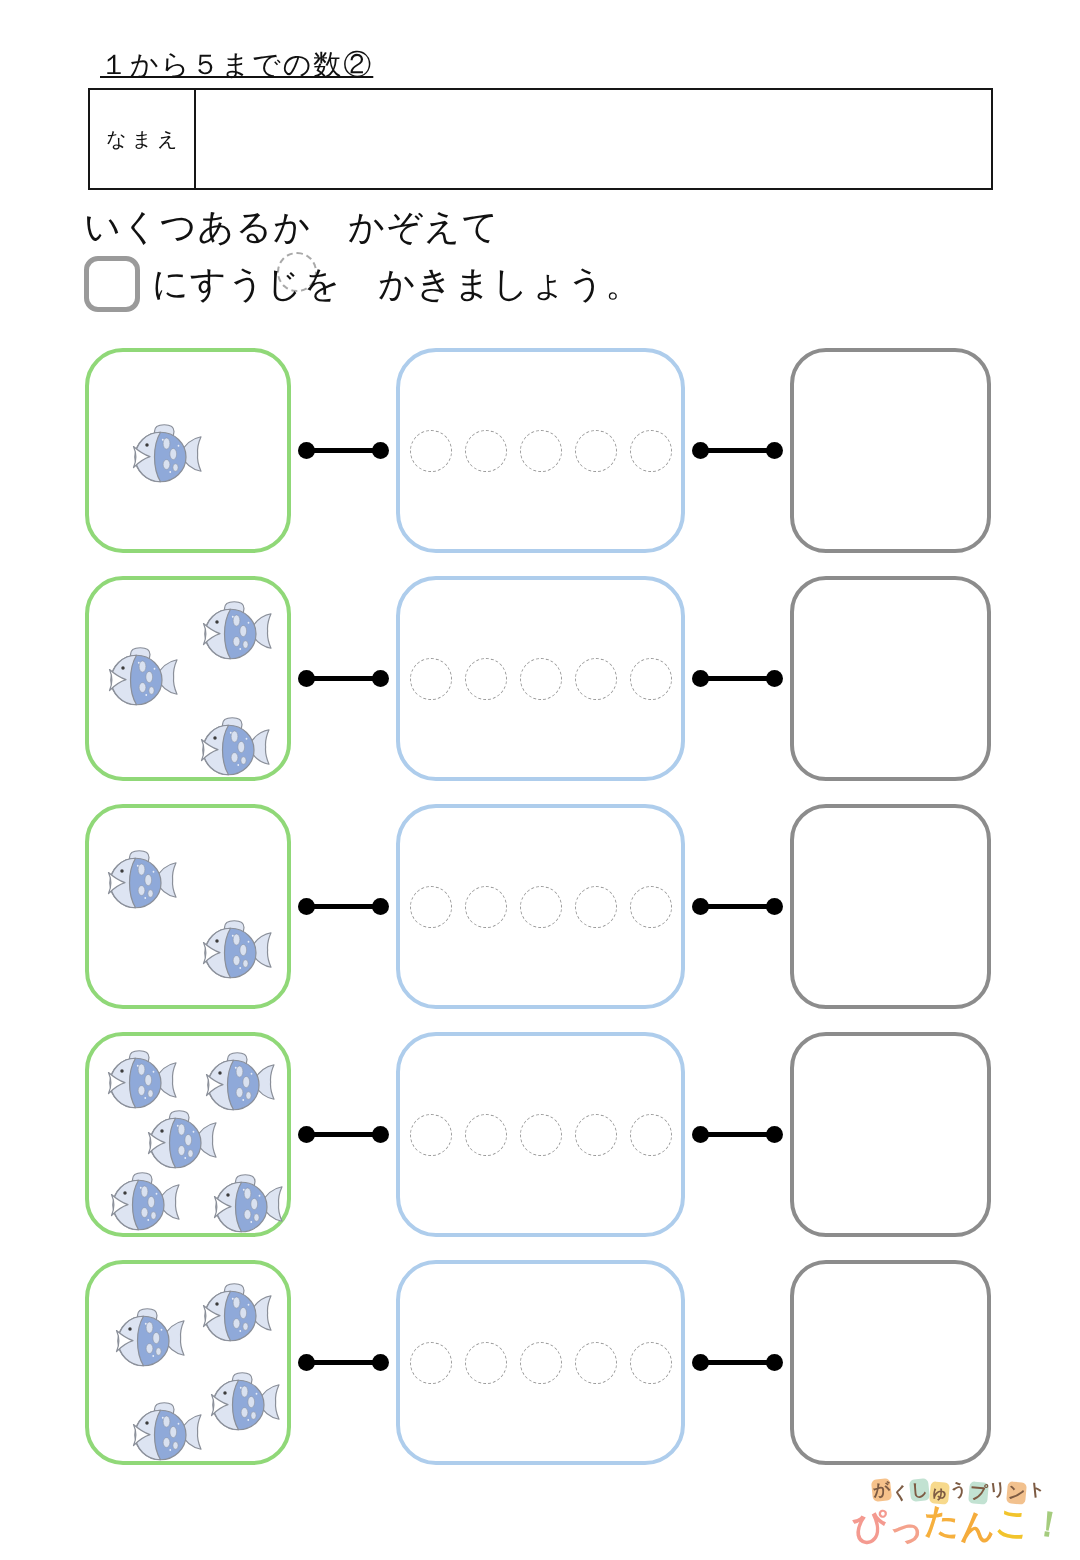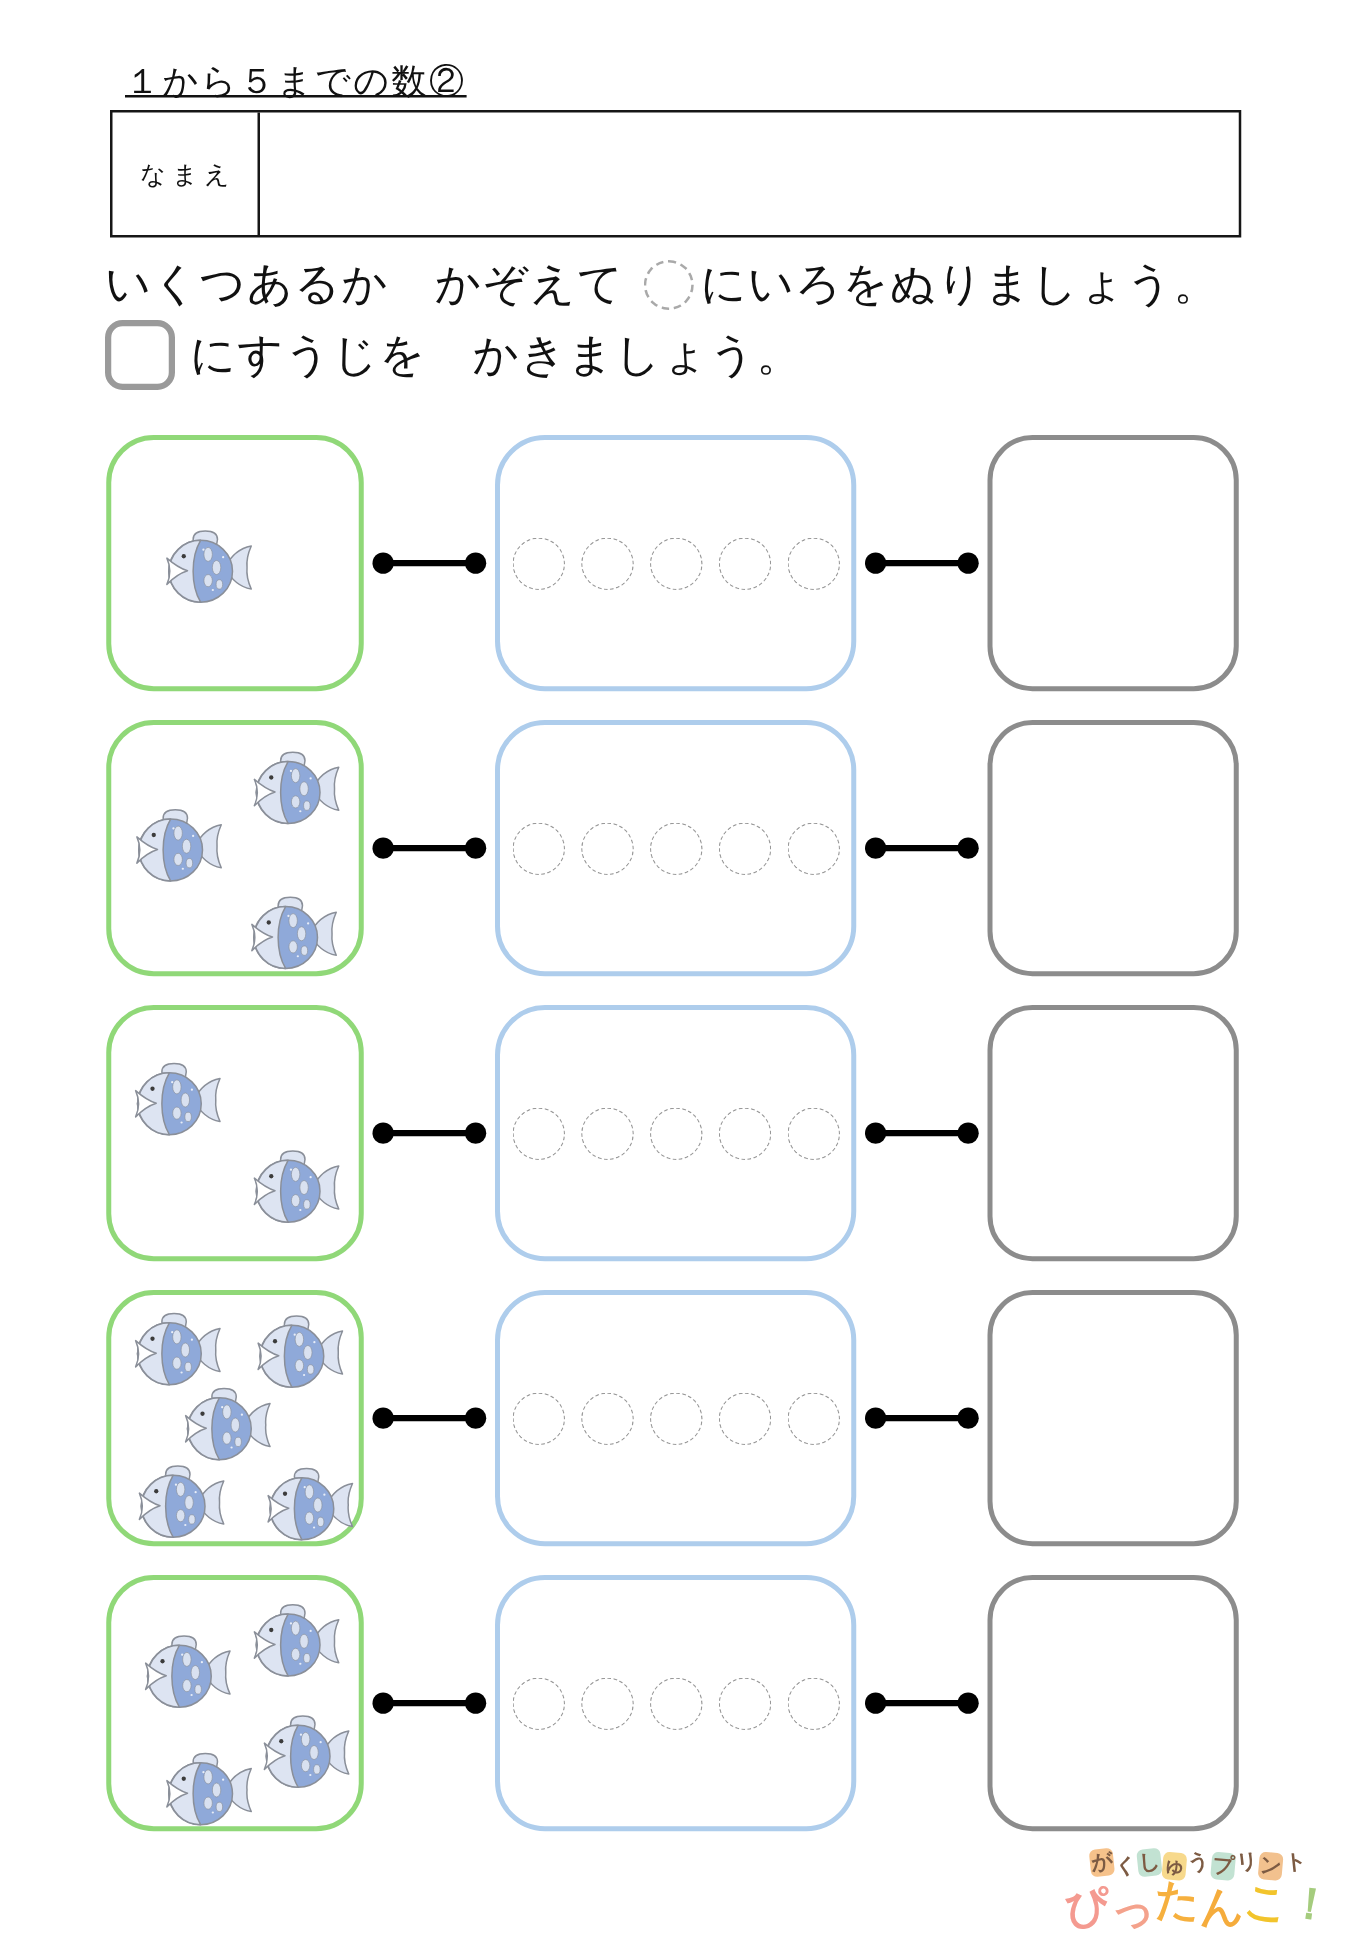--- a/index.html
+++ b/index.html
@@ -8,27 +8,27 @@
     font-family:"Liberation Sans", sans-serif;color:#111;overflow:hidden;
   }
   .title{
     position:absolute;left:100px;top:46px;font-size:28px;letter-spacing:2px;color:#111;text-decoration:underline;
   }
   .name-box{
     position:absolute;left:88px;top:88px;width:905px;height:102px;
     border:2.5px solid #161616;box-sizing:border-box;display:flex;background:#fff;
   }
   .name-label{
-    width:118px;border-right:2.5px solid #161616;box-sizing:border-box;
+    width:106px;border-right:2.5px solid #161616;box-sizing:border-box;
     display:flex;align-items:center;justify-content:center;
     font-size:20px;letter-spacing:5px;padding-left:5px;
   }
   .name-input{flex:1;}
   .instr{position:absolute;display:flex;align-items:center;font-size:36px;letter-spacing:1px;white-space:pre;}
-  .instr1{left:84px;top:203px;}
+  .instr1{left:84px;top:203px;flex-direction:column;}
   .instr2{left:84px;top:256px;}
   .inline-circle{
     width:40px;height:40px;border:2px dashed #a9a9a9;border-radius:50%;
     box-sizing:border-box;margin:0 5px;flex:none;
   }
   .inline-square{
     width:56px;height:56px;border:5px solid #9a9a9a;border-radius:14px;
     box-sizing:border-box;margin-right:12px;flex:none;background:#fff;
   }
   .rows{position:absolute;left:85px;top:348px;width:906px;}
@@ -73,21 +73,20 @@
 <div class="title">１から５までの数②</div>
 
 <div class="name-box">
   <div class="name-label">なまえ</div>
   <div class="name-input"></div>
 </div>
 
 <div class="instr instr1">
   <span>いくつあるか　かぞえて </span>
   <span class="inline-circle"></span>
-  <span>にいろをぬりましょう。</span>
 </div>
 
 <div class="instr instr2">
   <span class="inline-square"></span>
   <span>にすうじを　かきましょう。</span>
 </div>
 
 <div class="rows" id="rows">
     <div class="row">
       <div class="fish-box">

